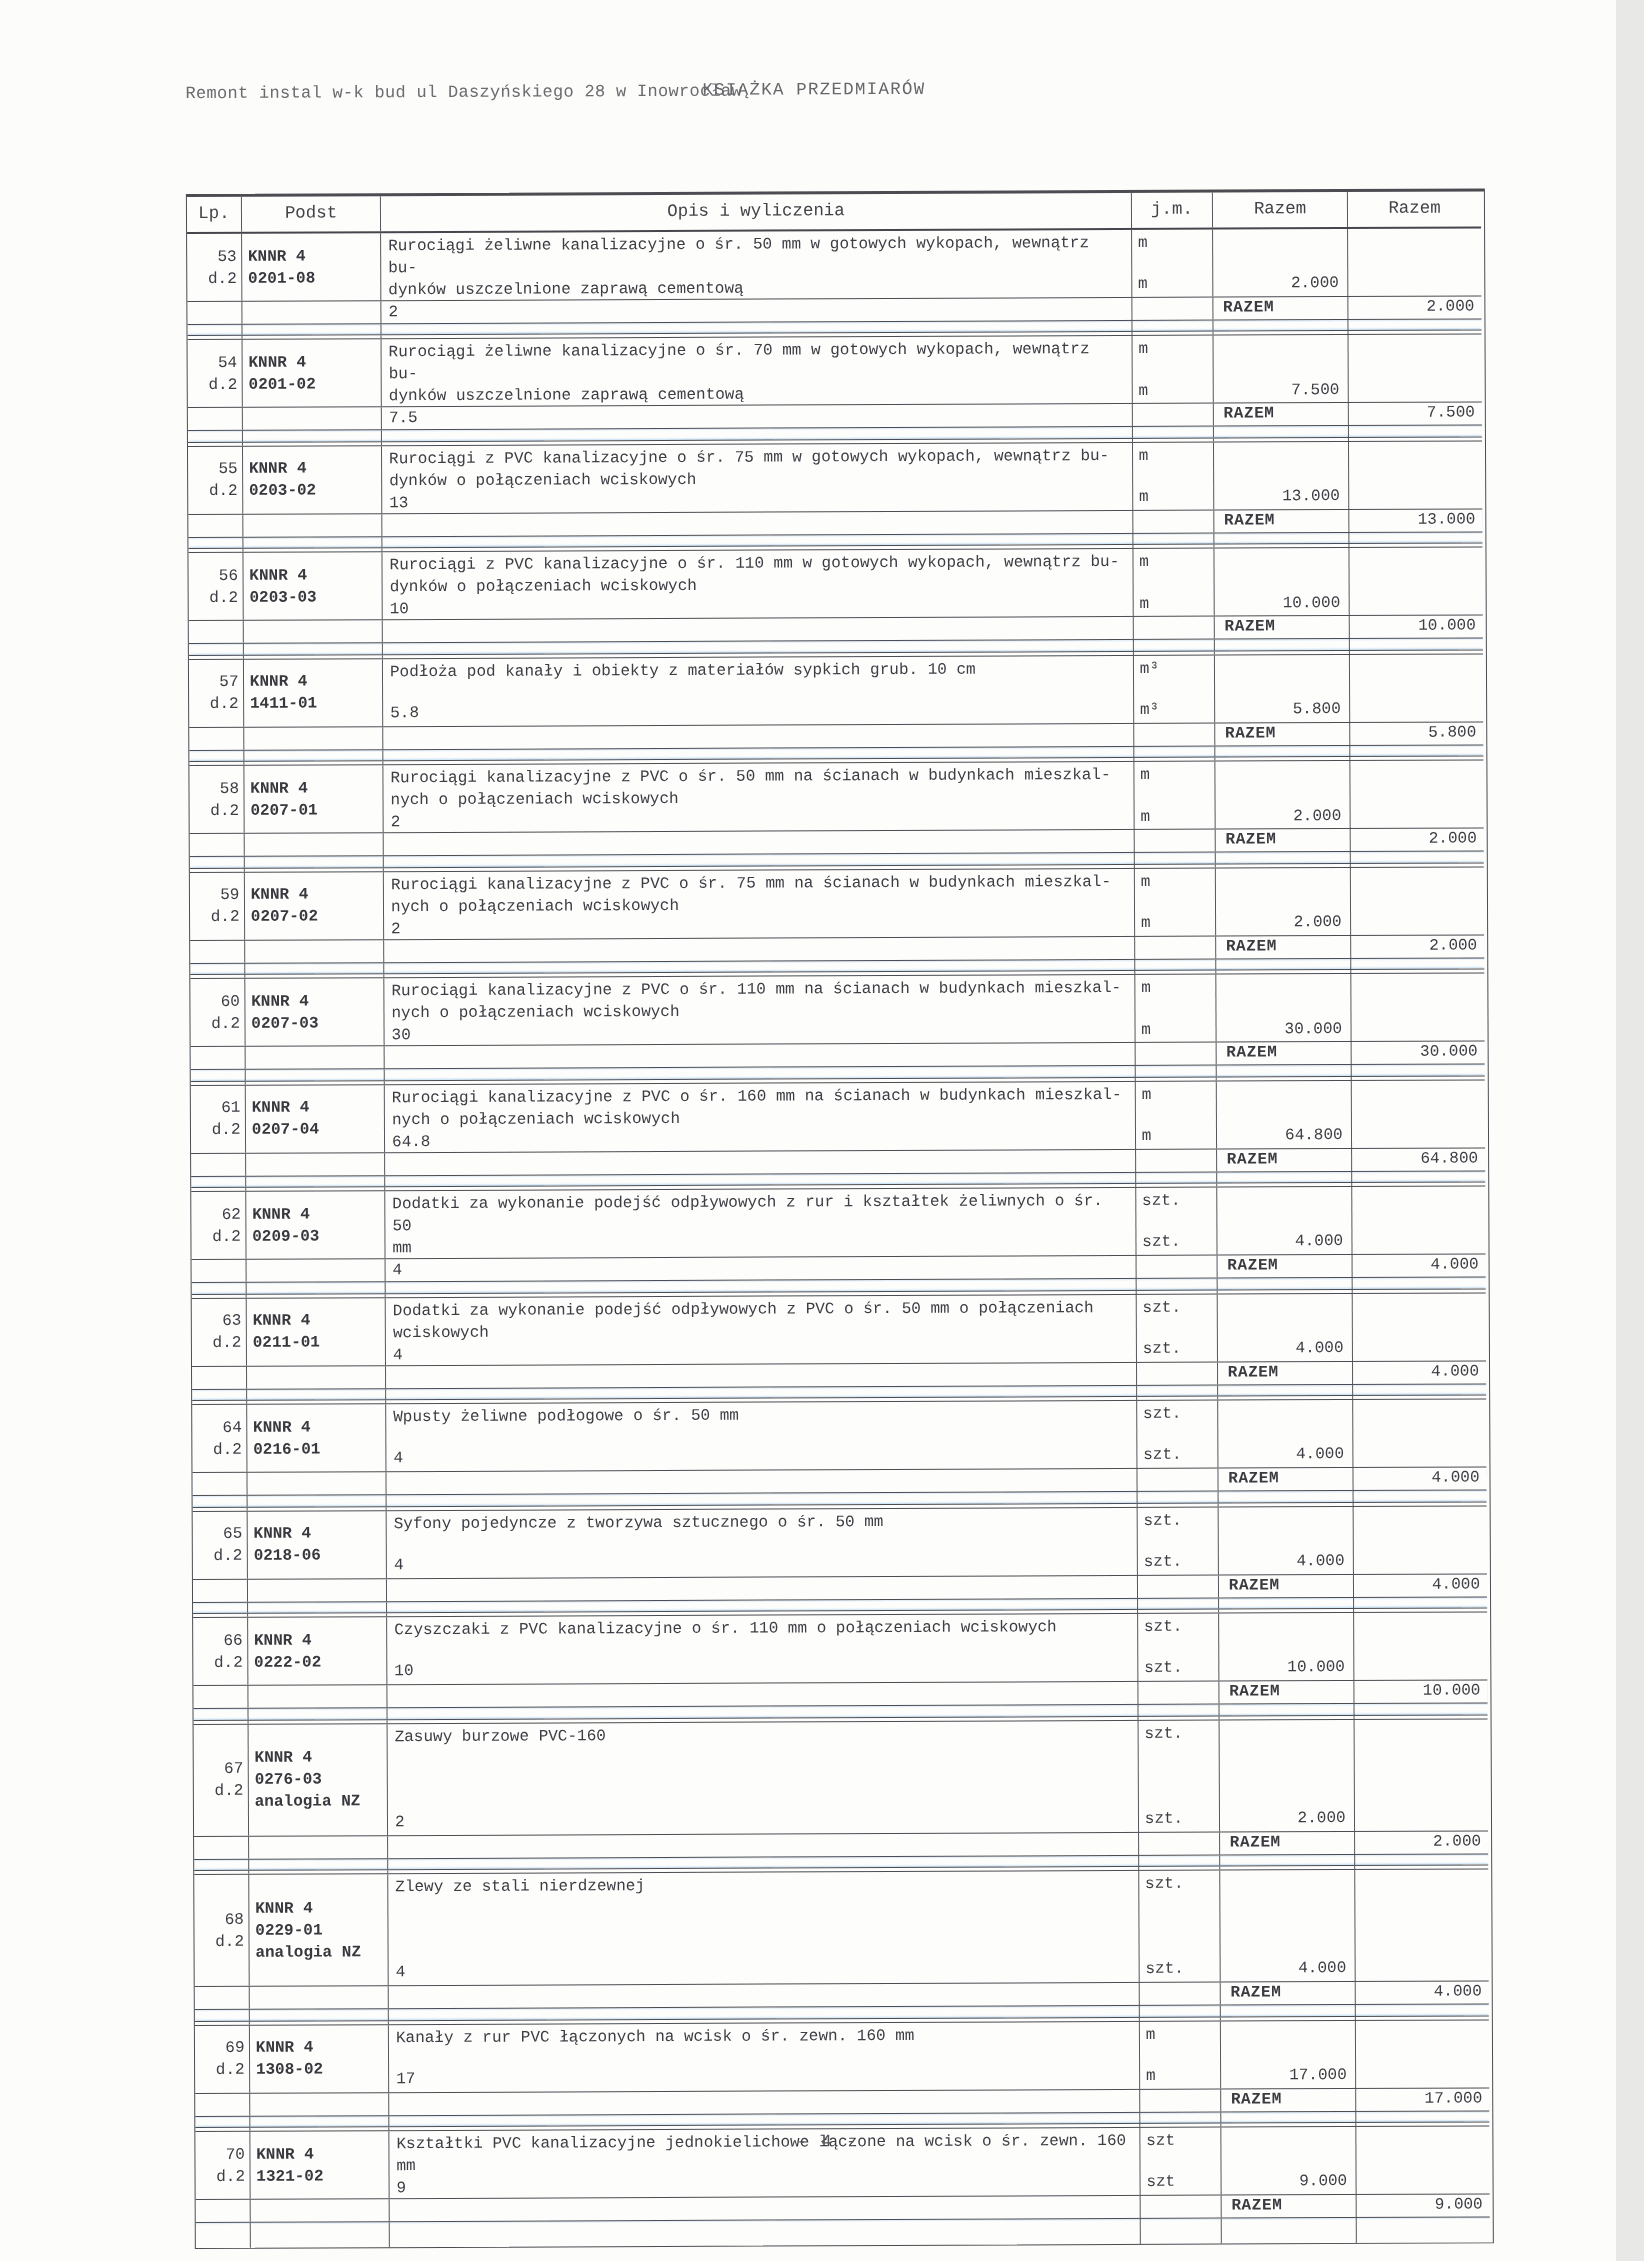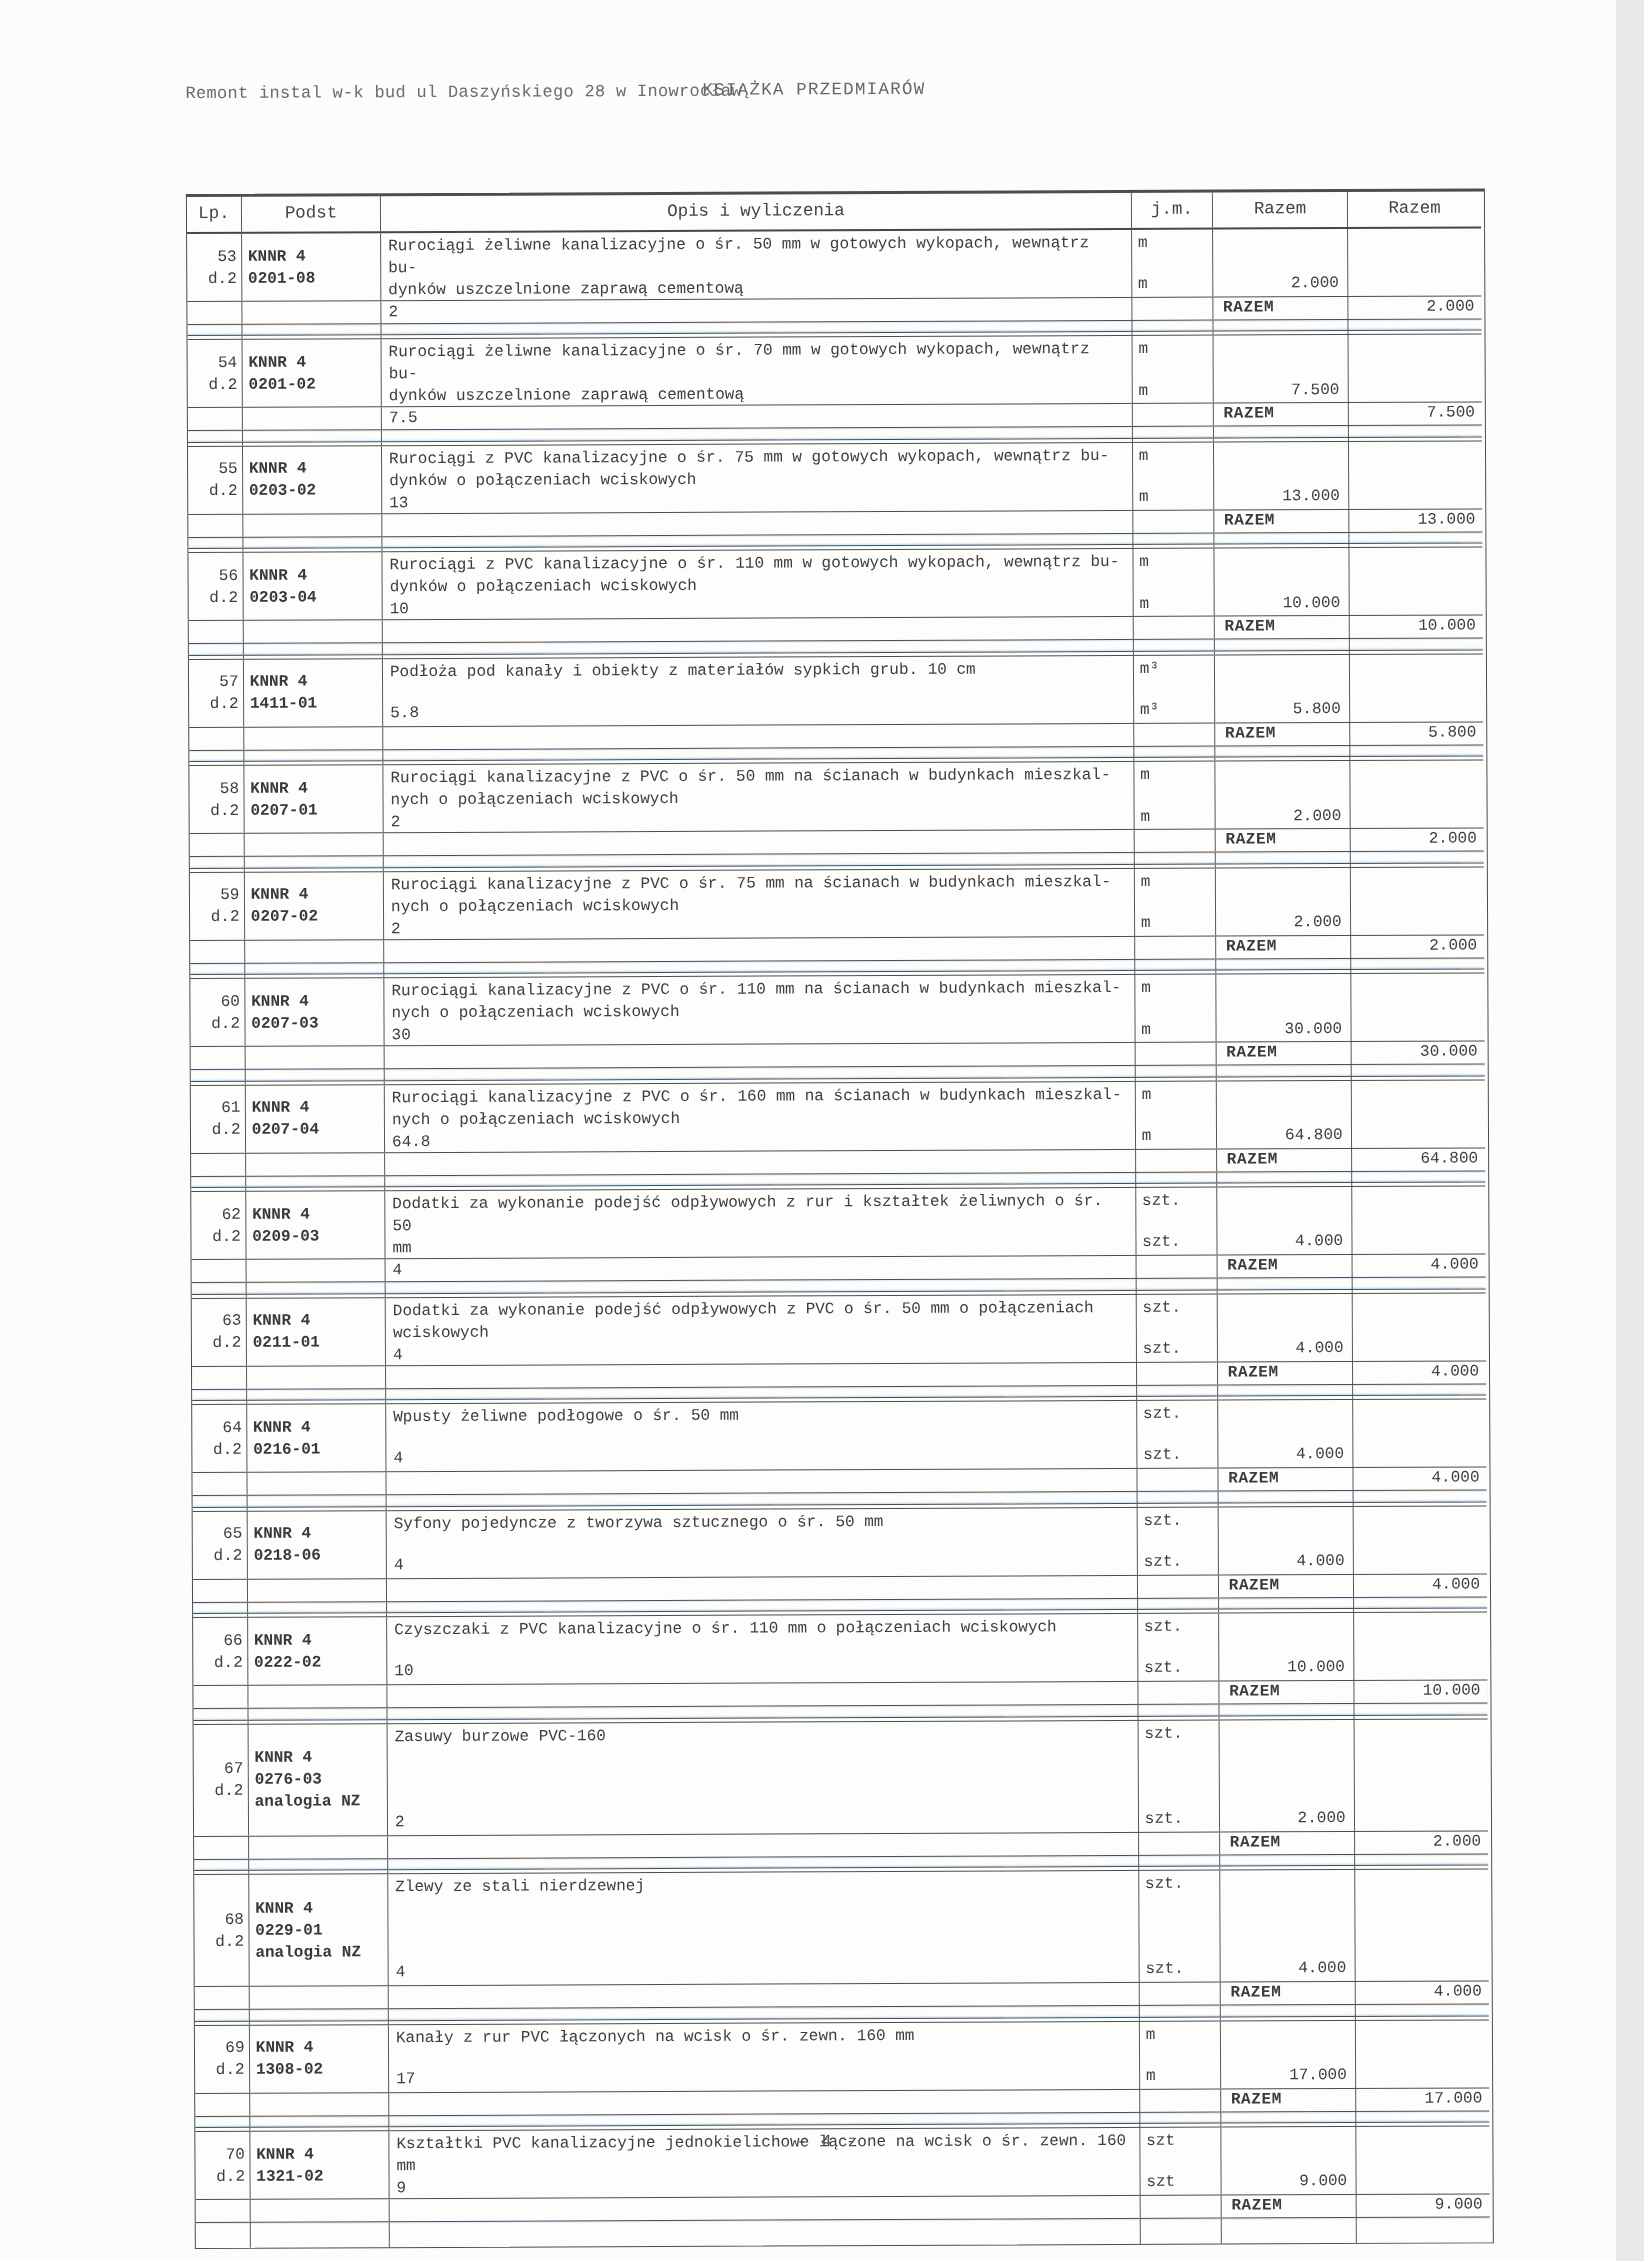--- a/index.html
+++ b/index.html
@@ -218,21 +218,21 @@
           <div class="cell c-poszcz"></div>
           <div class="cell c-razem"></div>
         </div>
         <div class="row row-main" style="height: 67px;">
           <div class="cell c-lp lpcol">
             <div>56</div>
             <div>d.2</div>
           </div>
           <div class="cell c-podst podstcol">
             <div>KNNR 4</div>
-            <div>0203-04</div>
+            <div>0203-03</div>
           </div>
           <div class="cell c-opis opiscol">
             <div>Rurociągi z PVC kanalizacyjne o śr. 110 mm w gotowych wykopach, wewnątrz bu-</div>
             <div>dynków o połączeniach wciskowych</div>
             <div class="autoup">10</div>
           </div>
           <div class="cell c-jm jmcol">
             <div>m</div>
             <div class="autoup">m</div>
           </div>

